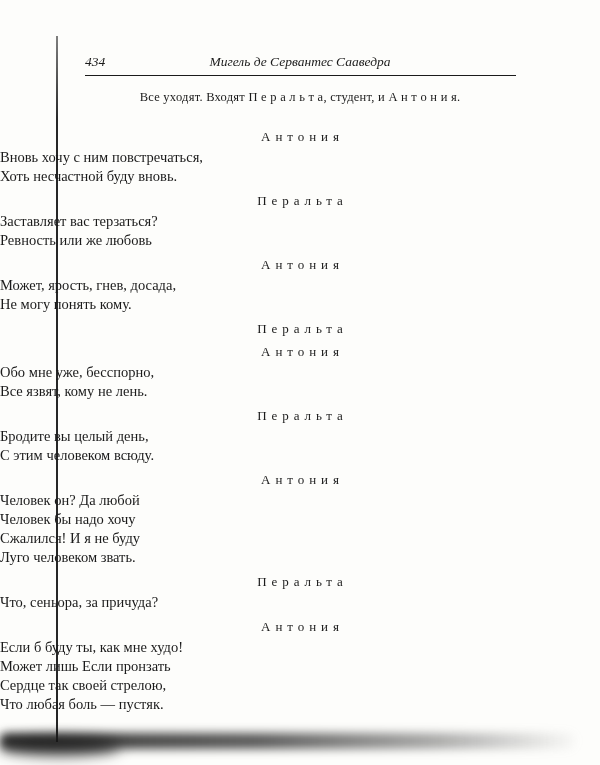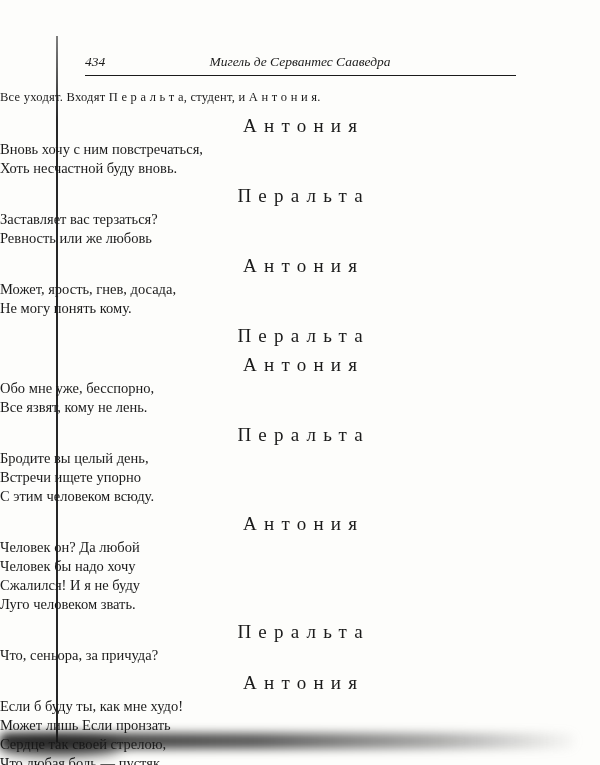--- a/index.html
+++ b/index.html
@@ -86,28 +86,28 @@
     border-top: 1.2px solid #1b1b1b;
   }
   
   .content {
     position: absolute;
     left: 0;
     right: 0;
     top: 90px;
   }
   .stage-direction {
-    text-align: left;
+    text-align: center;
     font-size: 12.5px;
-    margin-bottom: 10px;
+    margin-bottom: 24px;
     letter-spacing: 0.02em;
   }
   .speaker {
     text-align: center;
-    font-size: 19px;
+    font-size: 13px;
     letter-spacing: 0.38em;
     text-indent: 0.38em;
     margin-top: 7px;
     margin-bottom: 3px;
   }
   .verse {
     font-size: 14.5px;
   }
   .verse .line {
     line-height: 19px;
@@ -147,21 +147,20 @@
         </div>
         <div class="speaker">Перальта</div>
         <div class="speaker">Антония</div>
         <div class="verse">
           <div class="line">Обо мне уже, бесспорно,</div>
           <div class="line">Все язвят, кому не лень.</div>
         </div>
         <div class="speaker">Перальта</div>
         <div class="verse">
           <div class="line">Бродите вы целый день,</div>
-          <div class="line">Встречи ищете упорно</div>
           <div class="line">С этим человеком всюду.</div>
         </div>
         <div class="speaker">Антония</div>
         <div class="verse">
           <div class="line">Человек он? Да любой</div>
           <div class="line">Человек бы надо хочу</div>
           <div class="line">Сжалился! И я не буду</div>
           <div class="line">Луго человеком звать.</div>
         </div>
         <div class="speaker">Перальта</div>

